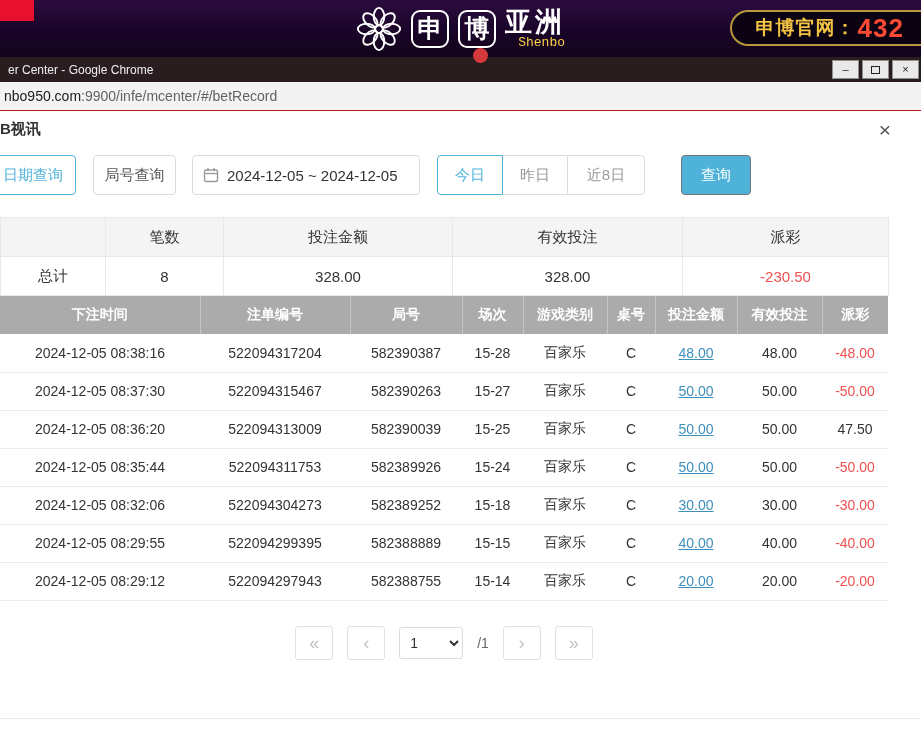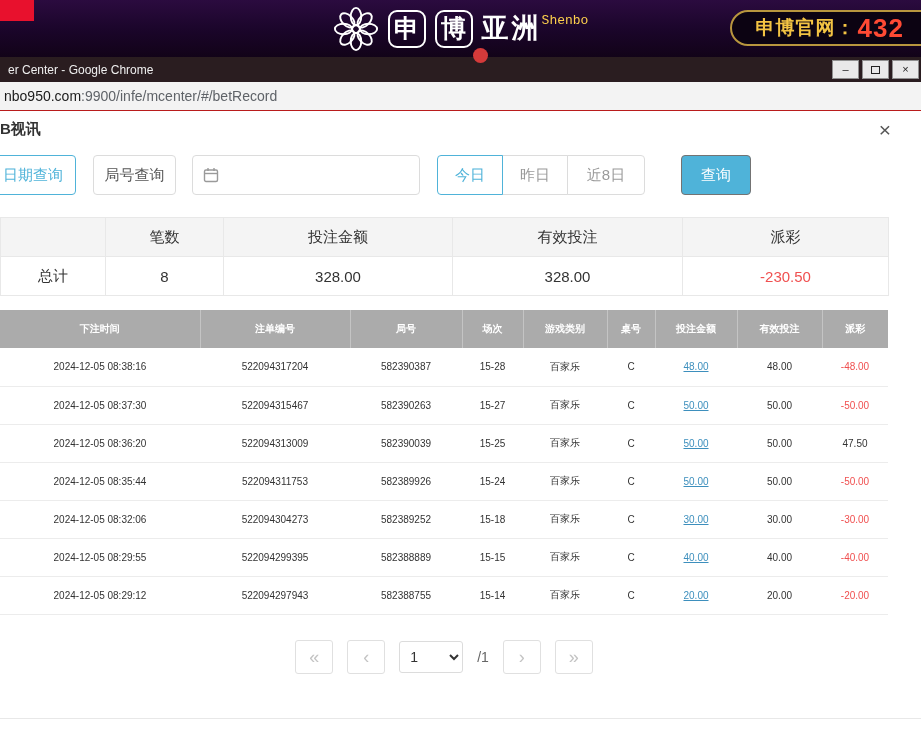--- a/index.html
+++ b/index.html
@@ -11,21 +11,21 @@
     background:linear-gradient(180deg,#2b0b3f 0%,#1a0529 55%,#120318 100%);
     display:flex; align-items:center; justify-content:center; }
   .red-corner { position:absolute; left:0; top:0; width:34px; height:21px;
     background:#e8112d; color:#fff; font-size:11px; display:flex;
     align-items:center; justify-content:center; }
   .brand { display:flex; align-items:center; gap:9px; }
   .flower { display:flex; align-items:center; }
   .seal { width:38px; height:38px; border:2px solid #fff; border-radius:9px;
     color:#fff; font-size:25px; font-weight:bold; display:flex;
     align-items:center; justify-content:center; }
-  .region { display:flex; flex-direction:row; line-height:1.05; }
+  .region { display:flex; flex-direction:column; line-height:1.05;align-items:flex-end; }
   .region-main { color:#fff; font-size:27px; font-weight:bold; letter-spacing:3px; }
   .region-sub { color:#ffd24d; font-size:13px; text-align:right;font-family:Liberation Mono, monospace; }
   .hotline { position:absolute; right:-55px; top:10px; height:36px;
     border:2px solid #b8963e; border-radius:18px; background:#0c0312;
     display:flex; align-items:center; padding:0 70px 0 24px;
     font-size:19px; font-weight:bold; color:#f3c343; letter-spacing:1px; }
   .hotline .num { color:#ff4a34; font-size:26px; margin-left:2px; }
 
   
   .titlebar { position:relative; height:25px; background:#2a1d20;
@@ -77,21 +77,21 @@
 
   
   table { border-collapse:collapse; table-layout:fixed; }
   .summary { margin-top:22px; width:888px; font-size:15px; color:#333; }
   .summary th, .summary td { border:1px solid #e8e8e8; height:39px;
     text-align:center; font-weight:normal; }
   .summary thead th { background:#f4f4f4; }
   .summary td.neg, .records td.neg { color:#f05050; }
 
   
-  .records { margin-top:14px; width:888px; font-size:10px; color:#333; }
+  .records { width:888px; font-size:14px; color:#333; }
   .records thead th { background:#ababab; color:#fff; font-weight:bold;
     height:38px; text-align:center; border-right:1px solid #c4c4c4; }
   .records thead th:last-child { border-right:none; }
   .records tbody td { height:38px; text-align:center;
     border-bottom:1px solid #ececec; }
   .bet-link { color:#3d8fbd; text-decoration:underline; cursor:pointer; }
 
   
   .pagination { margin-top:25px; width:888px; display:flex; align-items:center;
     justify-content:center; gap:14px; }
@@ -169,20 +169,21 @@
     <div class="btn btn-gray-outline f-round-query">局号查询</div>
     <div class="date-input">
       <span class="cal-icon">
         <svg width="16" height="16" viewBox="0 0 16 16">
           <rect x="1.5" y="3" width="13" height="11.5" rx="1.5" fill="none" stroke="#9a9a9a" stroke-width="1.4"></rect>
           <line x1="1.5" y1="6.5" x2="14.5" y2="6.5" stroke="#9a9a9a" stroke-width="1.4"></line>
           <line x1="5" y1="1" x2="5" y2="4" stroke="#9a9a9a" stroke-width="1.4"></line>
           <line x1="11" y1="1" x2="11" y2="4" stroke="#9a9a9a" stroke-width="1.4"></line>
         </svg>
       </span>
+      <span>2024-12-05 ~ 2024-12-05</span>
     </div>
     <div class="btn-group">
       <div class="btn g-today active">今日</div>
       <div class="btn g-yest">昨日</div>
       <div class="btn g-last8">近8日</div>
     </div>
     <div class="btn btn-search">查询</div>
   </div>
 
   <table class="summary">

